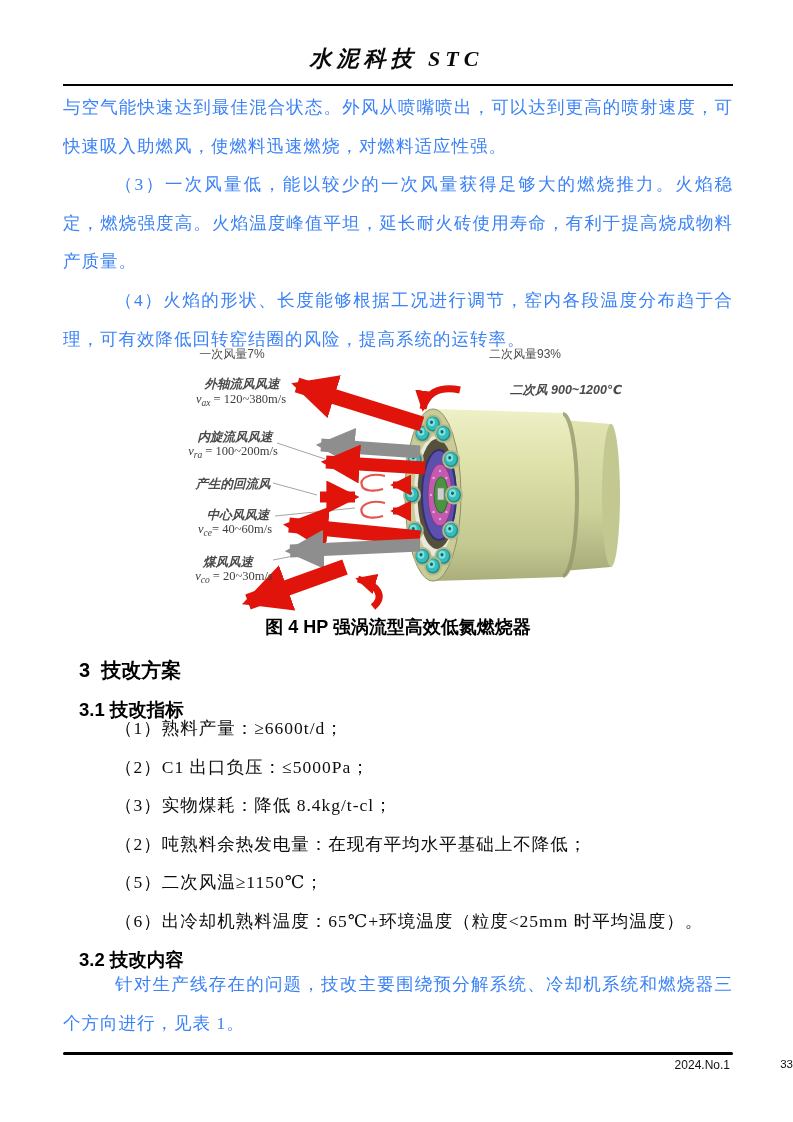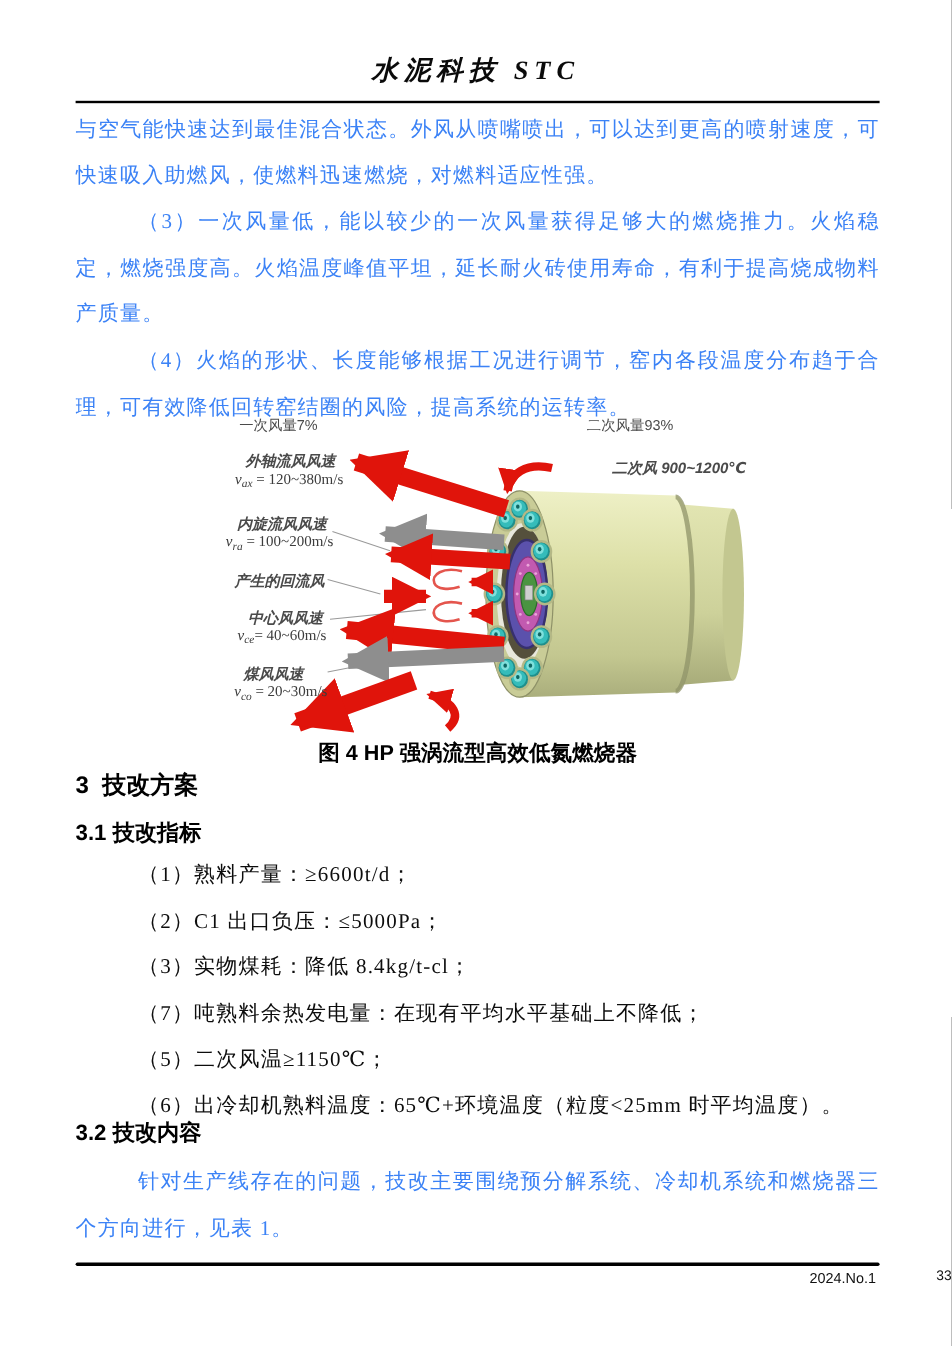--- a/index.html
+++ b/index.html
@@ -22,21 +22,21 @@
   .tb3 { top:281px; height:78px;  overflow:hidden; }
   .indent { text-indent:52px; }
   .figure-wrap { position:absolute; top:345px; left:63px; width:670px; height:296px; }
   .figure-svg { position:absolute; top:0; left:0; }
   .fig-caption {
     position:absolute; top:270px; left:0; width:670px; text-align:center;
     font-size:18px; font-weight:bold; color:#000; white-space:pre-wrap;
     font-family:"Liberation Sans","DejaVu Sans",sans-serif;
   }
   .h-sec {
-    position:absolute; left:63px; margin:0; color:#000; white-space:pre-wrap;
+    position:absolute; left:63px; margin:16px; color:#000; white-space:pre-wrap;
     font-family:"Liberation Sans","DejaVu Sans",sans-serif;
   }
   .h2 { top:641px; font-size:20px; font-weight:bold; }
   .h3a { top:681px; font-size:18.5px; font-weight:bold; }
   .h3b { top:931px; font-size:18.5px; font-weight:bold; }
   .spec-list { position:absolute; top:709px; left:63px; width:670px; margin:0; padding:0;
     list-style:none; font-size:17.5px; line-height:38.6px; letter-spacing:1px; color:#0d0d0d; }
   .spec-list li { padding-left:52px; white-space:pre-wrap; }
   .tb4 { top:965px; height:78px; overflow:hidden; }
   .foot-rule { position:absolute; top:1052px; left:63px; width:670px; height:3px; background:#000; border-radius:2px; }
@@ -176,21 +176,21 @@
     <div class="fig-caption">图 4 HP 强涡流型高效低氮燃烧器</div>
   </div>
 
   <h2 class="h-sec h2">3  技改方案</h2>
   <h3 class="h-sec h3a">3.1 技改指标</h3>
 
   <ul class="spec-list">
     <li>（1）熟料产量：≥6600t/d；</li>
     <li>（2）C1 出口负压：≤5000Pa；</li>
     <li>（3）实物煤耗：降低 8.4kg/t-cl；</li>
-    <li>（7）吨熟料余热发电量：在现有平均水平基础上不降低；</li>
+    <li>（2）吨熟料余热发电量：在现有平均水平基础上不降低；</li>
     <li>（5）二次风温≥1150℃；</li>
     <li>（6）出冷却机熟料温度：65℃+环境温度（粒度&lt;25mm 时平均温度）。</li>
   </ul>
 
   <h3 class="h-sec h3b">3.2 技改内容</h3>
   <div class="text-block tb4">
     <p class="indent">针对生产线存在的问题，技改主要围绕预分解系统、冷却机系统和燃烧器三个方向进行，见表 1。</p>
   </div>
 
   <div class="foot-rule"></div>

